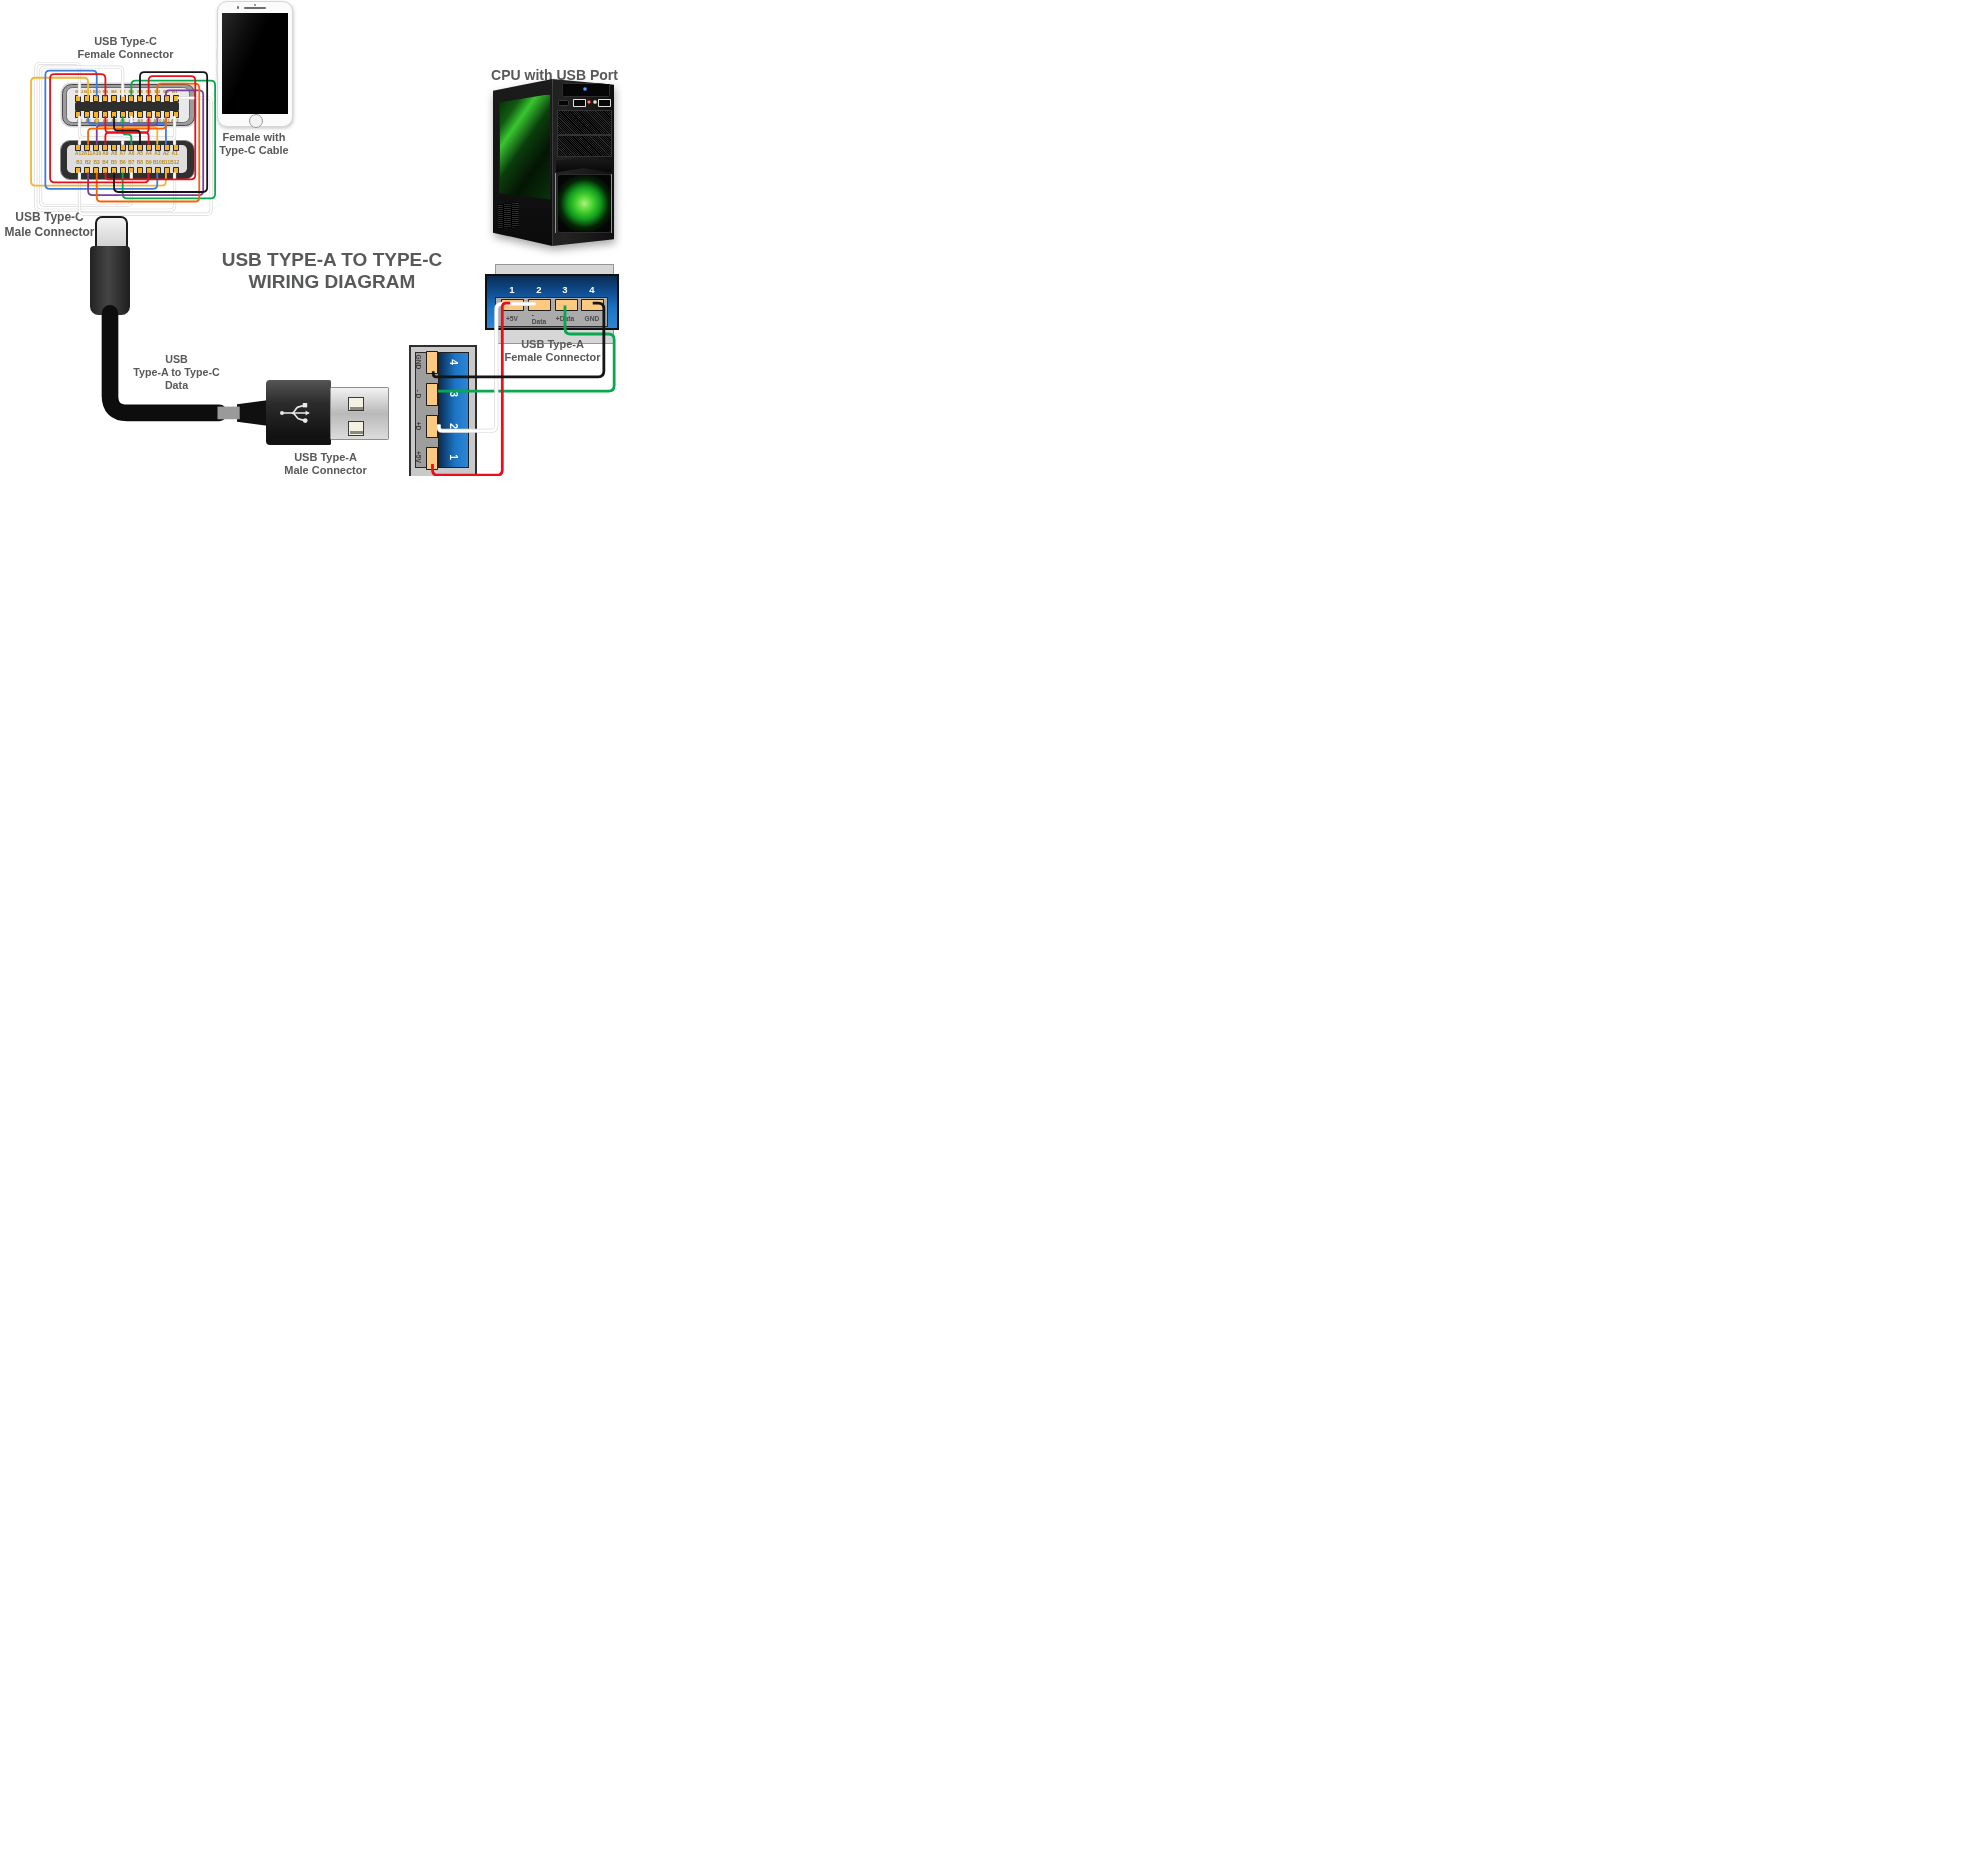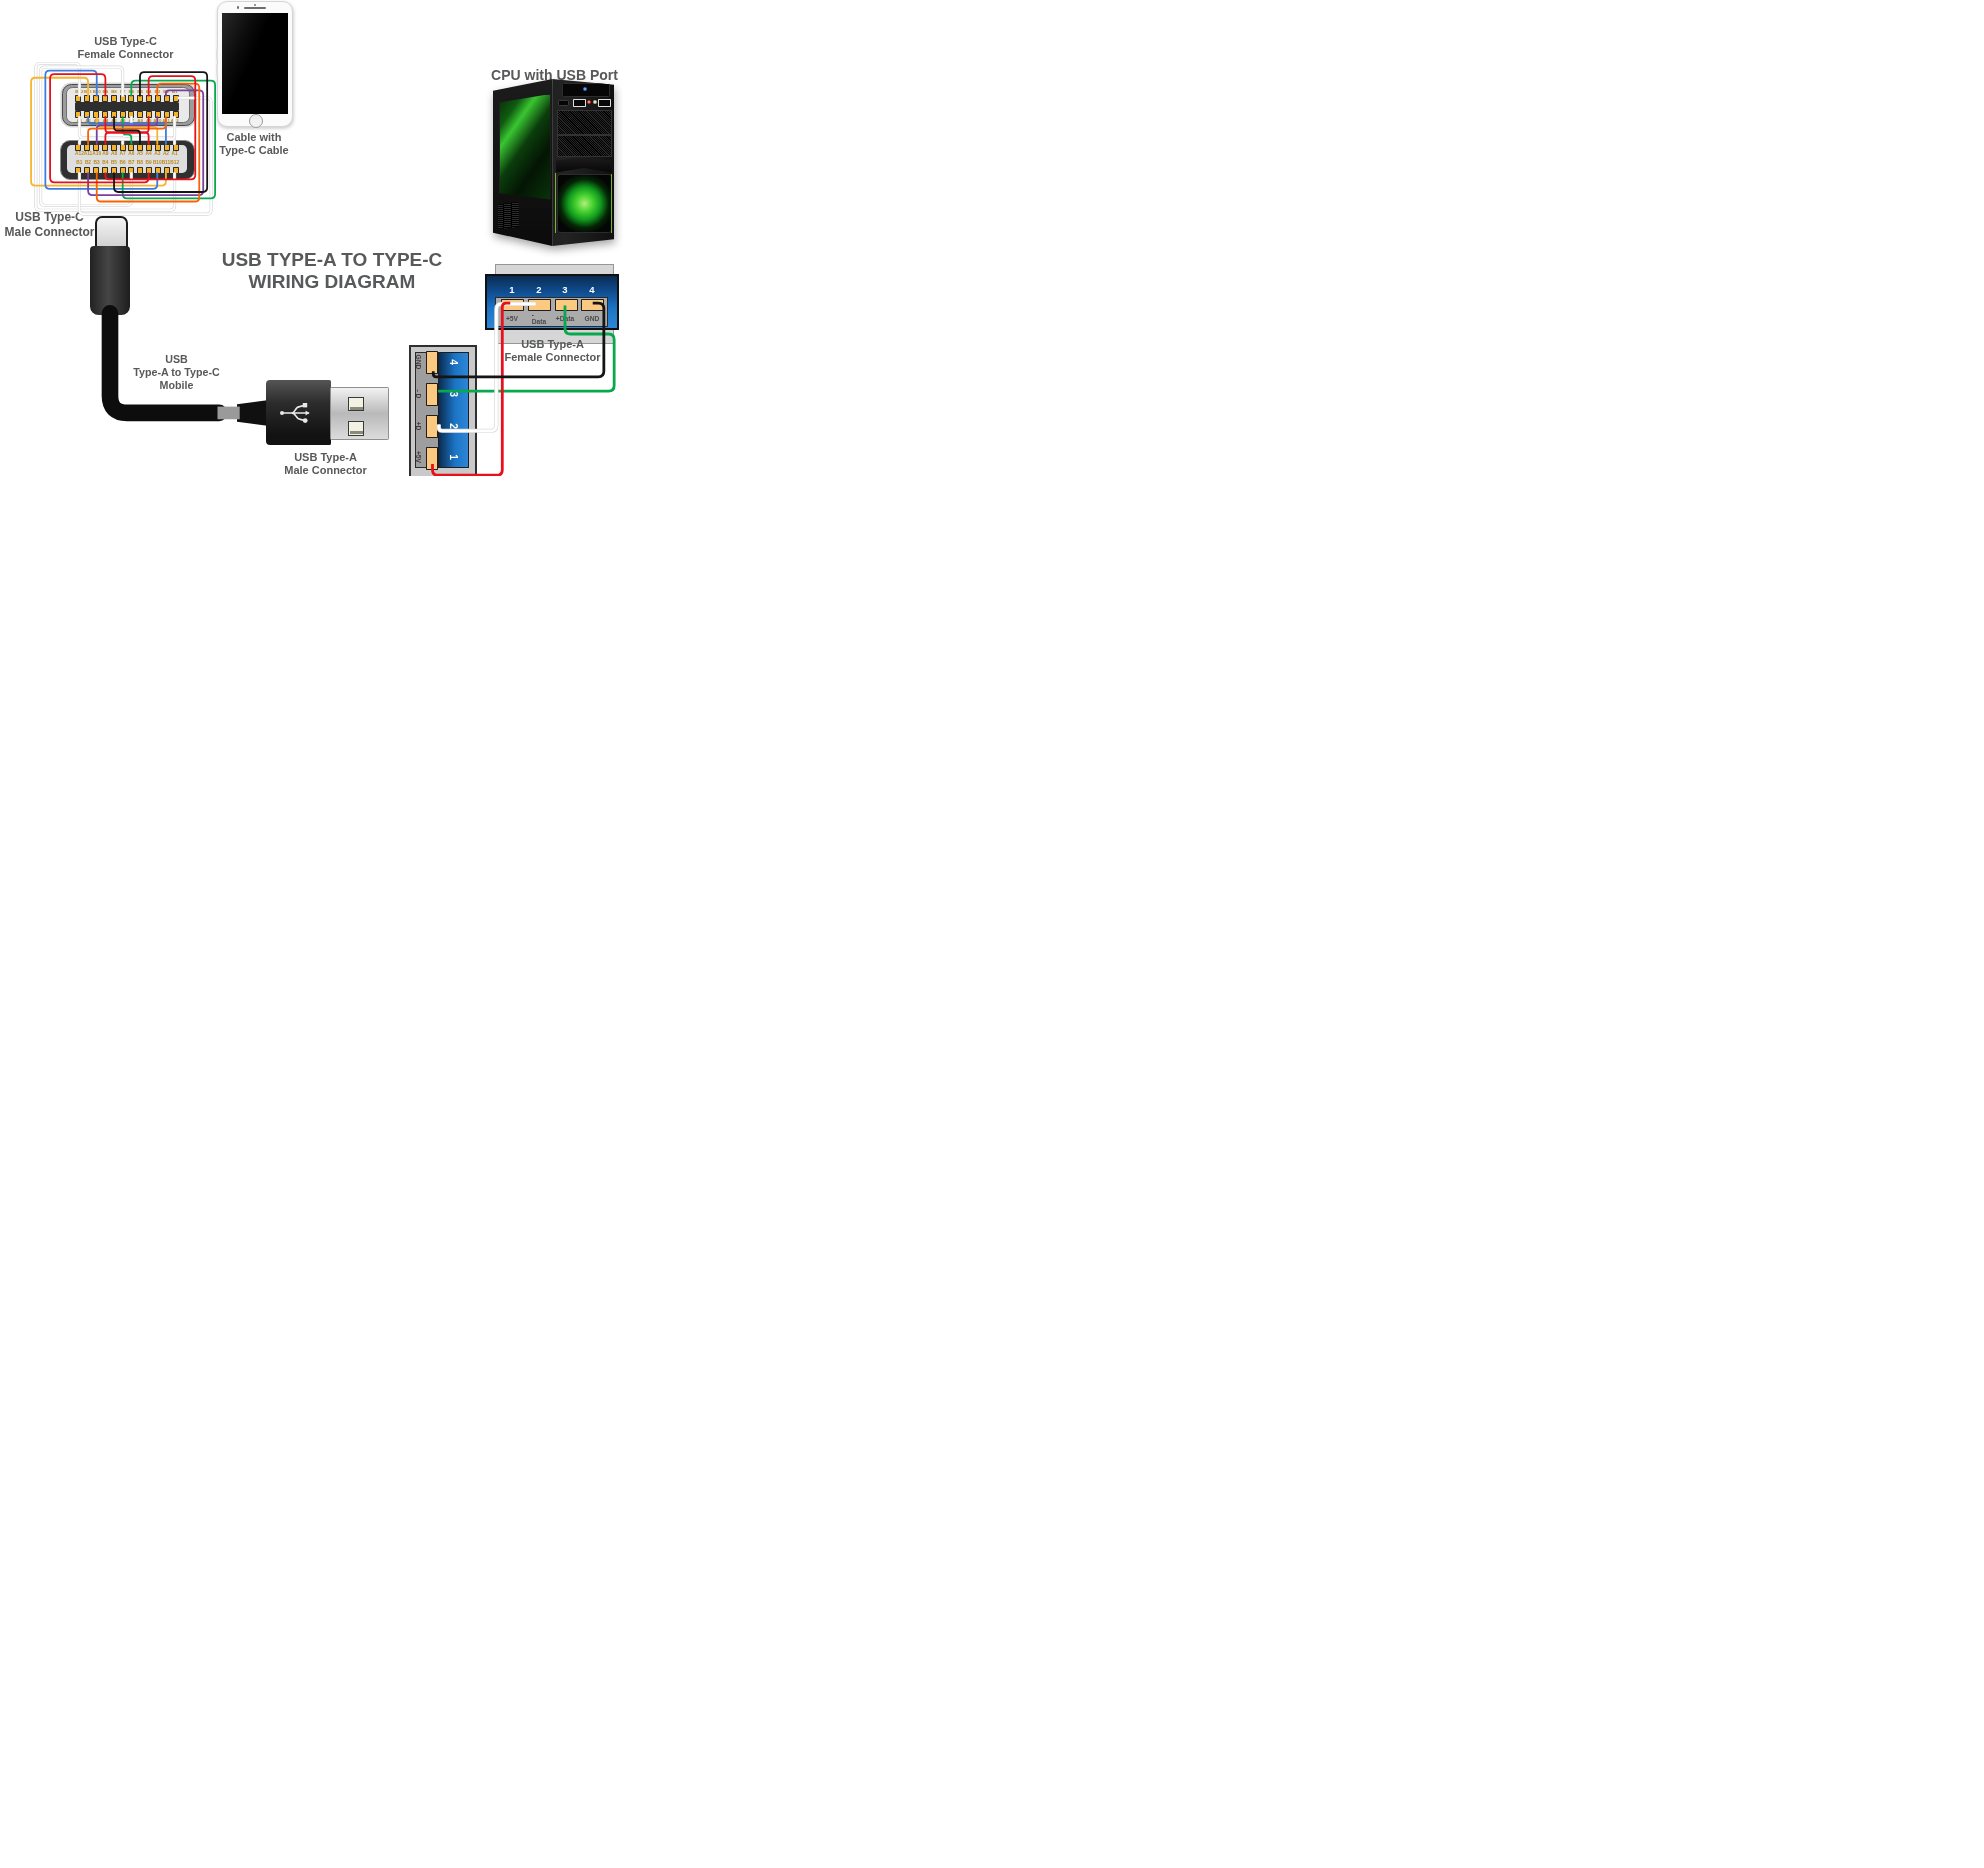--- a/index.html
+++ b/index.html
@@ -200,21 +200,21 @@
   <div class="abs phone" style="left:217px;top:1.2px;width:74px;height:124px;">
     <div class="screen"></div>
     <div class="dot" style="left:18.7px;top:4px;width:2.8px;height:2.8px;background:#6d6d6d;"></div>
     <div class="dot" style="left:36px;top:1.6px;width:2px;height:2px;background:#7a7a7a;"></div>
     <div class="abs" style="left:26px;top:4.8px;width:22px;height:2px;background:#6d6d6d;border-radius:1.2px;"></div>
     <div class="dot" style="left:31px;top:112px;width:12px;height:12px;background:#f2f2f2;border:0.8px solid #9a9a9a;"></div>
     <div class="abs" style="left:-1.6px;top:47px;width:1.6px;height:11px;background:#e0e0e0;border-radius:0.8px;"></div>
     <div class="abs" style="left:-1.6px;top:62px;width:1.6px;height:11px;background:#e0e0e0;border-radius:0.8px;"></div>
   </div>
   <div class="abs cap" style="left:198px;top:131px;width:112px;font-size:11px;">
-    <div>Cable with</div>
+    <div>Female with</div>
     <div>Type-C Cable</div>
   </div>
 
   <div class="abs cap" style="left:488px;top:67px;width:133px;font-size:14px;">
     <div>CPU with USB Port</div>
   </div>
   <div class="abs cpu" style="left:493px;top:79px;width:121px;height:167px;">
     <div class="cpu-side">
       <div class="cpu-win"></div>
       <div class="cpu-vent"></div>
@@ -249,21 +249,21 @@
   <div class="abs cap" style="left:4px;top:210px;width:91px;font-size:12px;">
     <div>USB Type-C</div>
     <div>Male Connector</div>
   </div>
   <div class="abs tcp-tip" style="left:95px;top:216px;width:29px;height:32px;"></div>
   <div class="abs tcp-body" style="left:90px;top:246px;width:40px;height:69px;"></div>
 
   <div class="abs cap" style="left:111px;top:353px;width:131px;font-size:10.7px;">
     <div>USB</div>
     <div>Type-A to Type-C</div>
-    <div>Mobile</div>
+    <div>Data</div>
   </div>
 
   <div class="abs relief" style="left:237px;top:400px;width:32px;height:26px;clip-path:polygon(0 16%,100% 0,100% 100%,0 84%);"></div>
   <div class="abs usba-body" style="left:266px;top:380px;width:65px;height:65px;"></div>
   <svg class="abs" style="left:278px;top:401px;" width="40" height="24" viewBox="0 0 100 60">
     <g stroke="#e9e9e9" stroke-width="4" fill="none">
       <circle cx="10" cy="30" r="5" fill="#e9e9e9" stroke="none"></circle>
       <path d="M10,30 H78 M34,30 C44,30 42,14 54,14 L66,11 M34,30 C46,30 44,46 56,46 L66,49"></path>
       <path d="M78,30 l-9,-6 v12 z" fill="#e9e9e9" stroke="none"></path>
       <rect x="62" y="5" width="11" height="11" fill="#e9e9e9" stroke="none"></rect>

